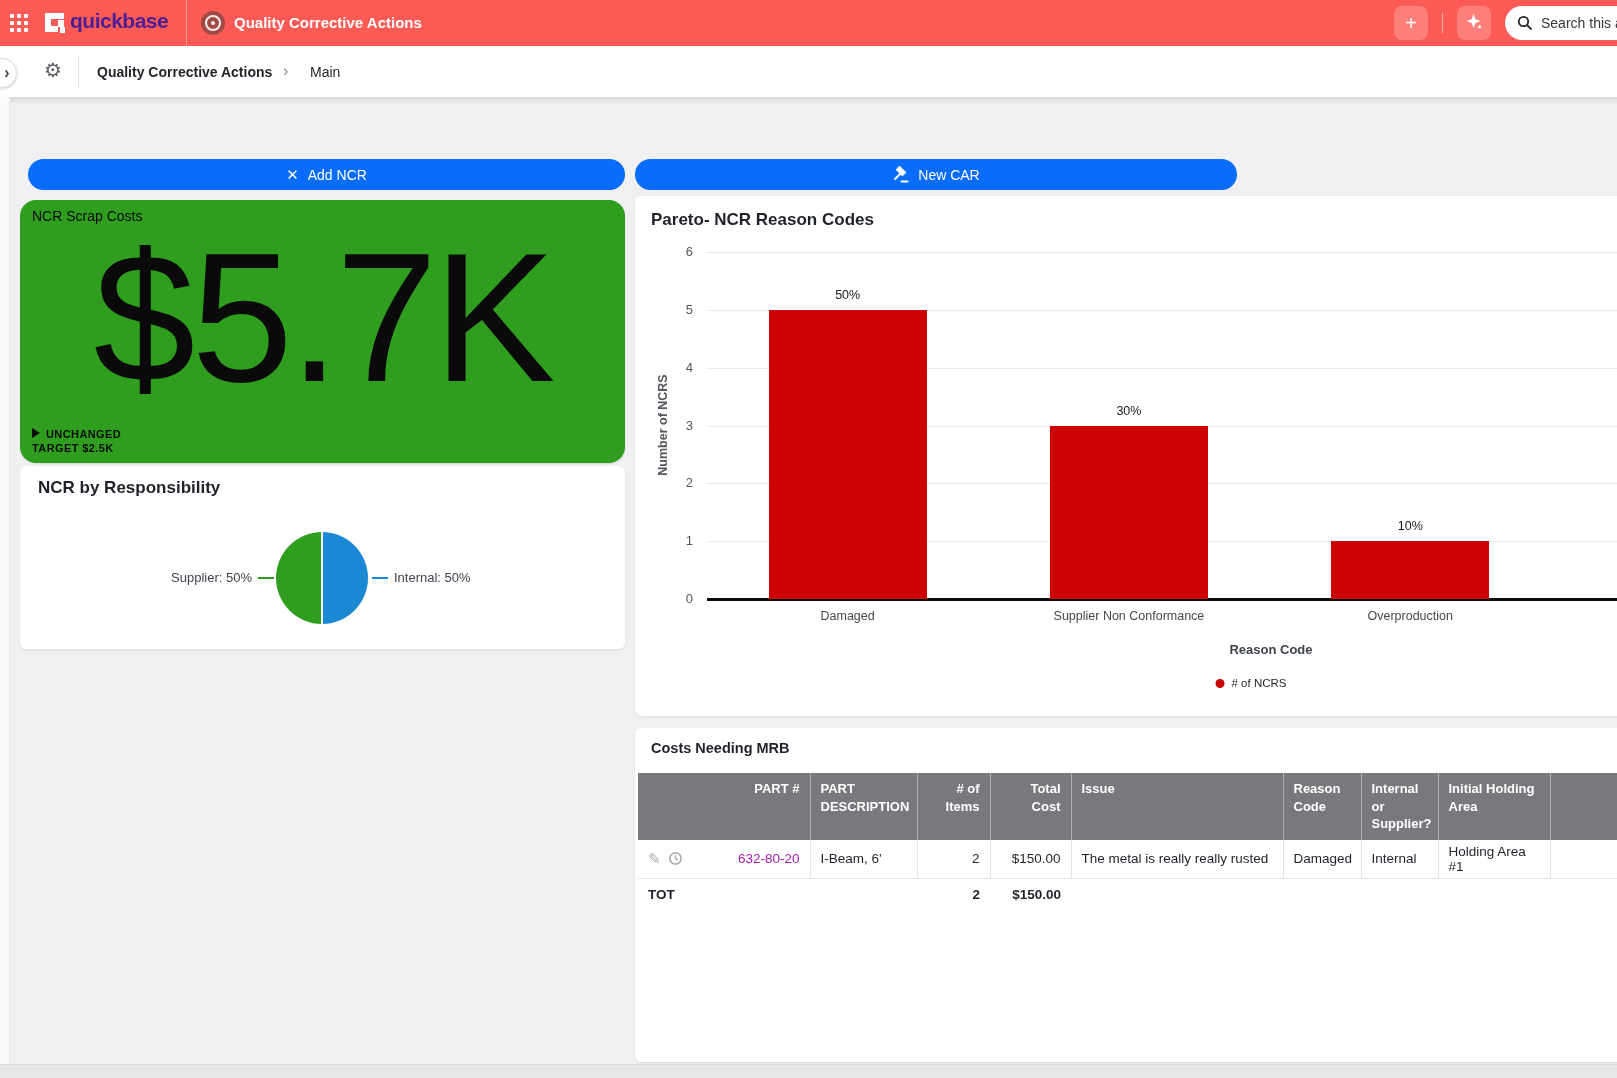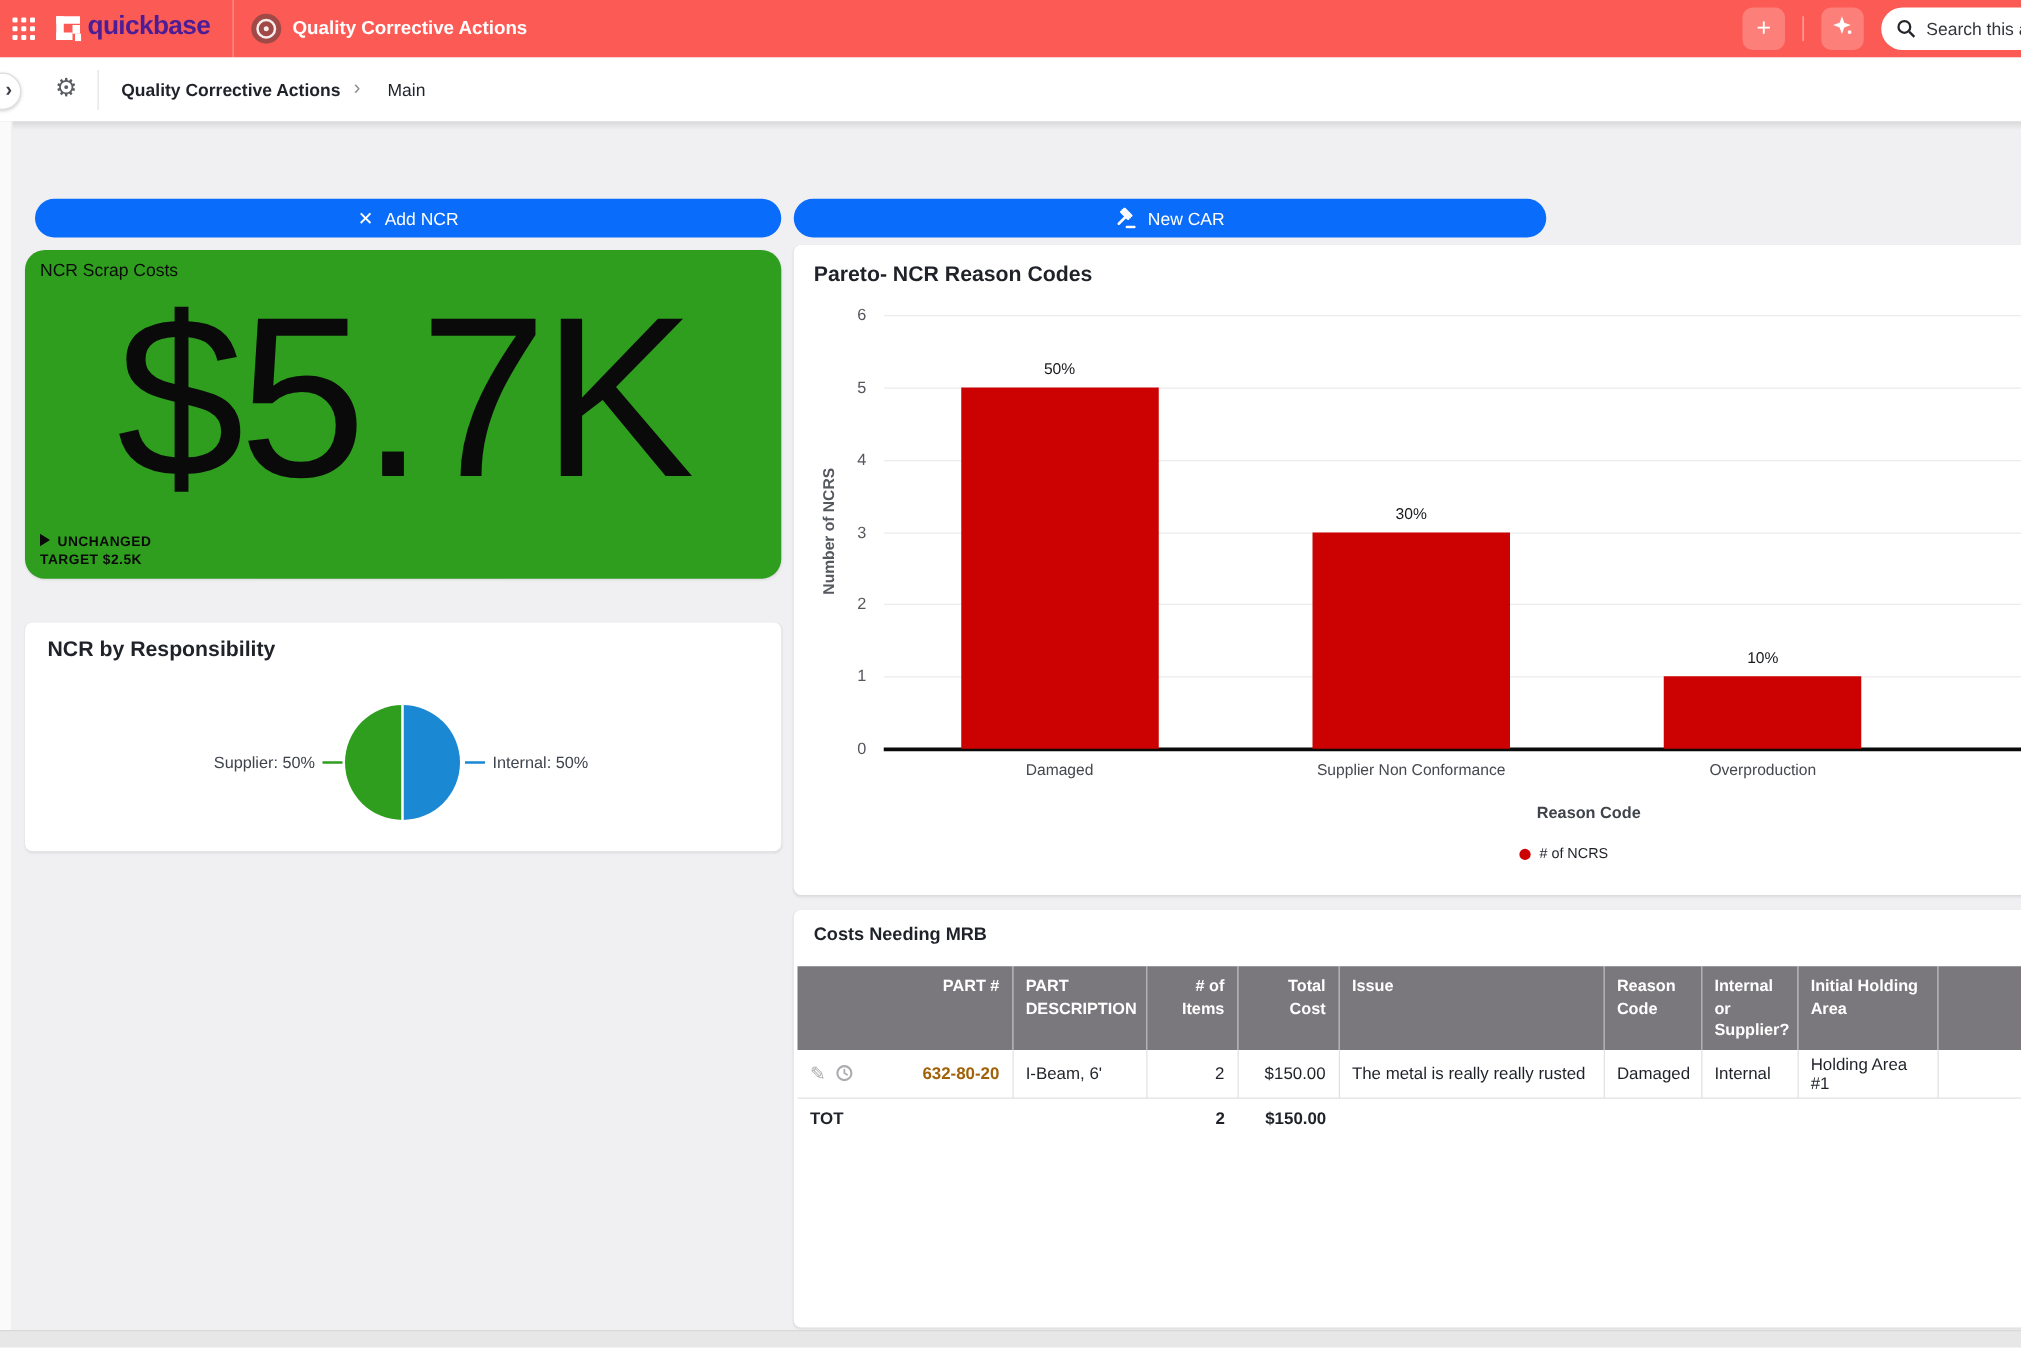--- a/index.html
+++ b/index.html
@@ -52,21 +52,21 @@
   
   .card{background:#fff;border-radius:6px;box-shadow:0 1px 2px rgba(26,26,26,.10);}
   .kpi-card{left:20px;top:200px;width:605px;height:263px;background:#2F9E1F;border-radius:16px;
             box-shadow:0 1px 2px rgba(26,26,26,.10);}
   .kpi-title{left:12px;top:8px;font-size:14px;color:#0A0A0A;}
   .kpi-value{left:0;top:18px;width:605px;text-align:center;font-size:183px;line-height:200px;
              color:#0A0A0A;letter-spacing:-4px;}
   .kpi-foot{left:12px;bottom:9px;font-size:11px;font-weight:bold;color:#0A0A0A;letter-spacing:.4px;}
   .kpi-foot .tri{display:inline-block;width:0;height:0;border-left:8px solid #0A0A0A;
                  border-top:5px solid transparent;border-bottom:5px solid transparent;margin-right:6px;}
-  .pie-card{left:20px;top:498px;width:605px;height:183px;}
+  .pie-card{left:20px;top:466px;width:605px;height:183px;}
   .card-title{font-size:17px;font-weight:bold;color:#1F2228;}
   .pareto-card{left:635px;top:196px;width:1030px;height:520px;}
   .table-card{left:635px;top:728px;width:1030px;height:334px;}
   .gridline{background:#ECECEE;height:1px;}
   .ytick{font-size:13px;color:#54575D;text-align:right;width:40px;}
   .bar{background:#CC0202;}
   .pct-label{font-size:12.5px;color:#17191C;text-align:center;width:120px;}
   .cat-label{font-size:12.5px;color:#45484E;text-align:center;width:260px;}
   .xaxis-label{font-size:13px;font-weight:bold;color:#3F434B;}
   .ylabel{font-size:12.5px;font-weight:600;color:#55585E;}
@@ -76,21 +76,21 @@
   
   table.mrb{border-collapse:collapse;table-layout:fixed;font-size:13.5px;}
   table.mrb th{background:#7A787D;color:#fff;font-size:13px;font-weight:bold;text-align:left;
                vertical-align:top;padding:7px 10px;border-right:1px solid rgba(255,255,255,.4);
                line-height:1.35;height:46px;}
   table.mrb th:last-child{border-right:none;}
   table.mrb td{padding:4px 10px;border-right:1px solid #E2E2E4;border-bottom:1px solid #E2E2E4;
                height:27px;color:#1F2228;background:#fff;}
   table.mrb td:last-child{border-right:none;}
   table.mrb tr.total td{border:none;font-weight:bold;height:24px;}
-  a.rec-link{color:#a16207;text-decoration:none;font-weight:bold;}
+  a.rec-link{color:#a21caf;text-decoration:none;}
   .row-icons{display:flex;align-items:center;gap:7px;}
   .pencil{font-size:15px;color:#ABABAF;font-family:"DejaVu Sans",sans-serif;}
   .pie{border-radius:50%;}
   .pie-label{font-size:13px;color:#3F434B;}
   .leader{height:2px;}
   .scroll-track{left:0;top:1064px;width:1617px;height:14px;background:#E7E7E7;border-top:1px solid #D8D8D8;}
 </style>
 </head>
 <body>
 

